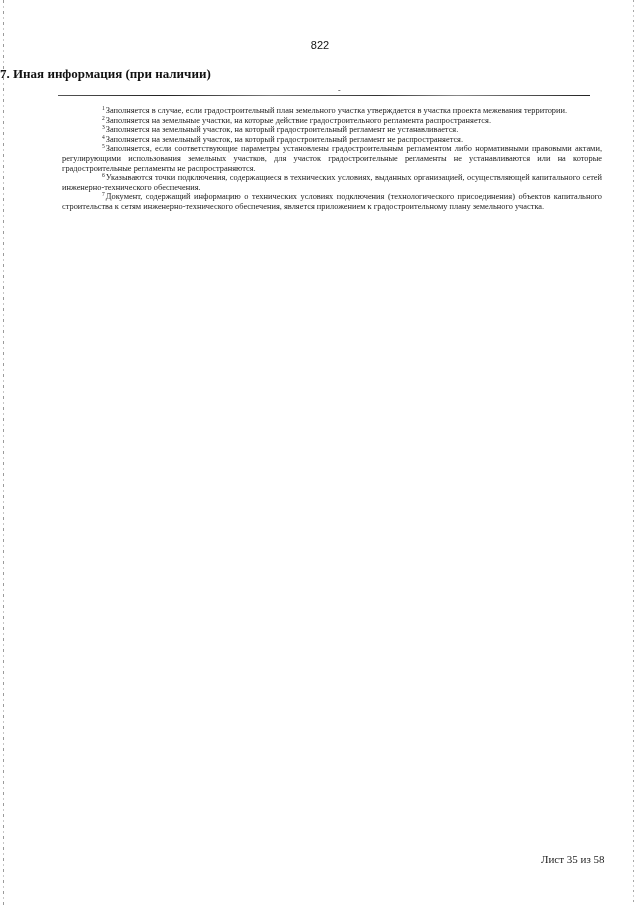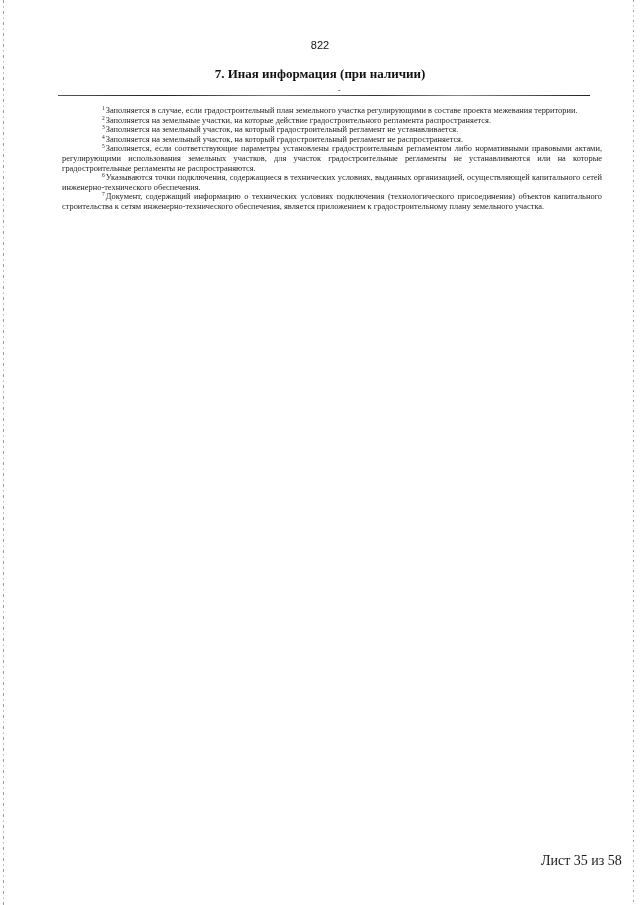--- a/index.html
+++ b/index.html
@@ -18,54 +18,54 @@
     position: absolute; left: 633px; top: 0; width: 1px; height: 905px;
     background: repeating-linear-gradient(to bottom, #a6a6a6 0 2px, transparent 2px 5px, #cfcfcf 5px 7px, transparent 7px 10px);
   }
   .page-number {
     position: absolute; left: 0; width: 640px; top: 39px;
     text-align: center; font-family: "Liberation Sans", "DejaVu Sans", sans-serif;
     font-size: 11px; color: #111;
   }
   .section-title {
     position: absolute; left: 0; width: 640px; top: 66px;
-    text-align: center; font-weight: bold; font-size: 13px; color: #111;
+    text-align: left; font-weight: bold; font-size: 13px; color: #111;
   }
   .title-dash {
     position: absolute; left: 338px; top: 86px; font-size: 8px; color: #333;
   }
   .rule {
     position: absolute; left: 58px; top: 95px; width: 532px; height: 1px;
     background: linear-gradient(to right, #555 0%, #222 20%, #777 40%, #333 60%, #888 75%, #222 100%);
   }
   .footnotes {
     position: absolute; left: 62px; top: 106px; width: 540px;
     font-size: 8.4px; line-height: 9.6px; color: #1c1c1c;
   }
   .fn { text-align: justify; text-indent: 40px; margin: 0; }
   .fn sup { font-size: 5.5px; vertical-align: 3px; line-height: 0; margin-right: 1px; }
   .sheet-label {
     position: absolute; left: 541px; top: 853px;
-    font-size: 14px; color: #1a1a1a;
+    font-size: 11px; color: #1a1a1a;
   }
 </style>
 </head>
 <body>
 
 <div class="page">
   <div class="scan-edge-left"></div>
   <div class="scan-edge-right"></div>
 
   <div class="page-number">822</div>
   <div class="section-title">7. Иная информация (при наличии)</div>
   <div class="title-dash">-</div>
   <div class="rule"></div>
 
   <div class="footnotes">
-    <p class="fn"><sup>1</sup><span>Заполняется в случае, если градостроительный план земельного участка регулирующими в составе проекта межевания территории.</span></p>
+    <p class="fn"><sup>1</sup><span>Заполняется в случае, если градостроительный план земельного участка утверждается в участка проекта межевания территории.</span></p>
     <p class="fn"><sup>2</sup><span>Заполняется на земельные участки, на которые действие градостроительного регламента распространяется.</span></p>
     <p class="fn"><sup>3</sup><span>Заполняется на земельный участок, на который градостроительный регламент не устанавливается.</span></p>
     <p class="fn"><sup>4</sup><span>Заполняется на земельный участок, на который градостроительный регламент не распространяется.</span></p>
     <p class="fn"><sup>5</sup><span>Заполняется, если соответствующие параметры установлены градостроительным регламентом либо нормативными правовыми актами, регулирующими использования земельных участков, для участок градостроительные регламенты не устанавливаются или на которые градостроительные регламенты не распространяются.</span></p>
     <p class="fn"><sup>6</sup><span>Указываются точки подключения, содержащиеся в технических условиях, выданных организацией, осуществляющей капитального сетей инженерно-технического обеспечения.</span></p>
     <p class="fn"><sup>7</sup><span>Документ, содержащий информацию о технических условиях подключения (технологического присоединения) объектов капитального строительства к сетям инженерно-технического обеспечения, является приложением к градостроительному плану земельного участка.</span></p>
   </div>
 
   <div class="sheet-label">Лист 35 из 58</div>
 </div>

